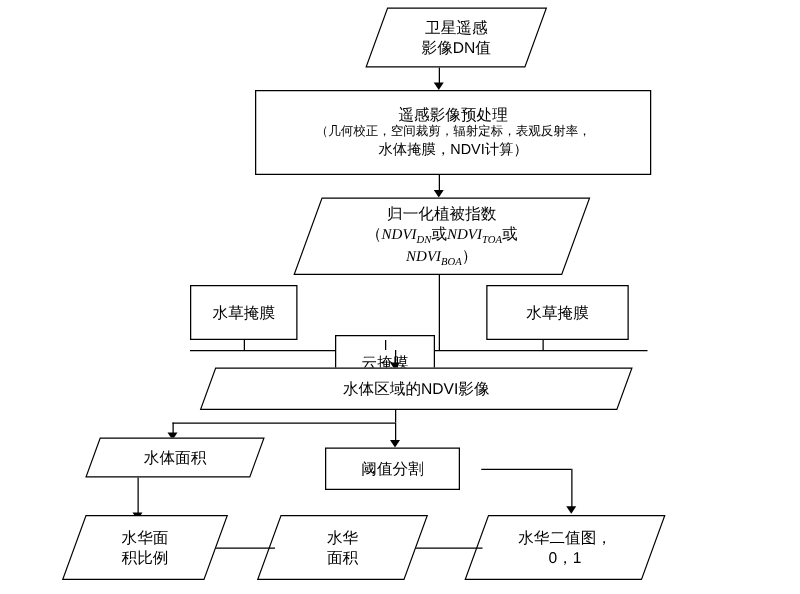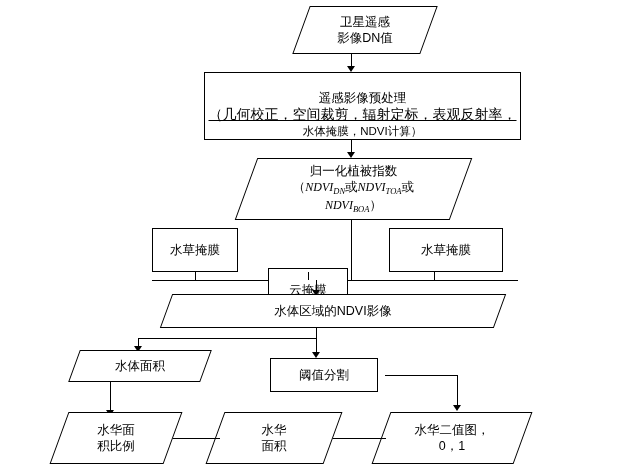--- a/index.html
+++ b/index.html
@@ -71,23 +71,23 @@
   <div class="node para" style="left:301px;top:6px;width:128px;height:48px;">
     <div class="inner">
       <span class="ln">卫星遥感</span>
       <span class="ln">影像DN值</span>
     </div>
   </div>
 
   <div class="vline" style="left:351px;top:54px;height:14px;"></div>
   <div class="arrow-down" style="left:347px;top:66px;"></div>
 
-  <div class="node" style="left:204px;top:72px;width:317px;height:68px;padding:0 6px;justify-content:flex-end;">
+  <div class="node" style="left:204px;top:72px;width:317px;height:68px;padding:0 6px;">
     <span class="ln">遥感影像预处理</span>
-    <span class="ln" style="font-size:14px;text-decoration:underline;">（几何校正，空间裁剪，辐射定标，表观反射率，</span>
+    <span class="ln" style="font-size:10px;">（几何校正，空间裁剪，辐射定标，表观反射率，</span>
     <span class="ln" style="font-size:11.5px;">水体掩膜，NDVI计算）</span>
   </div>
 
   <div class="vline" style="left:351px;top:140px;height:14px;"></div>
   <div class="arrow-down" style="left:347px;top:152px;"></div>
 
   <div class="node para" style="left:246px;top:158px;width:215px;height:62px;">
     <div class="inner">
       <span class="ln">归一化植被指数</span>
       <span class="ln">
@@ -138,21 +138,21 @@
 
   <div class="node para" style="left:74px;top:350px;width:132px;height:32px;">
     <div class="inner">
       <span class="ln">水体面积</span>
     </div>
   </div>
 
   <div class="vline" style="left:110px;top:382px;height:30px;"></div>
   <div class="arrow-down" style="left:106px;top:410px;"></div>
 
-  <div class="node" style="left:270px;top:358px;width:108px;height:34px;">
+  <div class="node" style="left:260px;top:358px;width:108px;height:34px;">
     <span class="ln">阈值分割</span>
   </div>
 
   <div class="hline" style="left:385px;top:375px;width:72px;"></div>
   <div class="vline" style="left:457px;top:375px;height:32px;"></div>
   <div class="arrow-down" style="left:453px;top:405px;"></div>
 
   <div class="node para" style="left:381px;top:412px;width:142px;height:52px;">
     <div class="inner">
       <span class="ln">水华二值图，</span>

